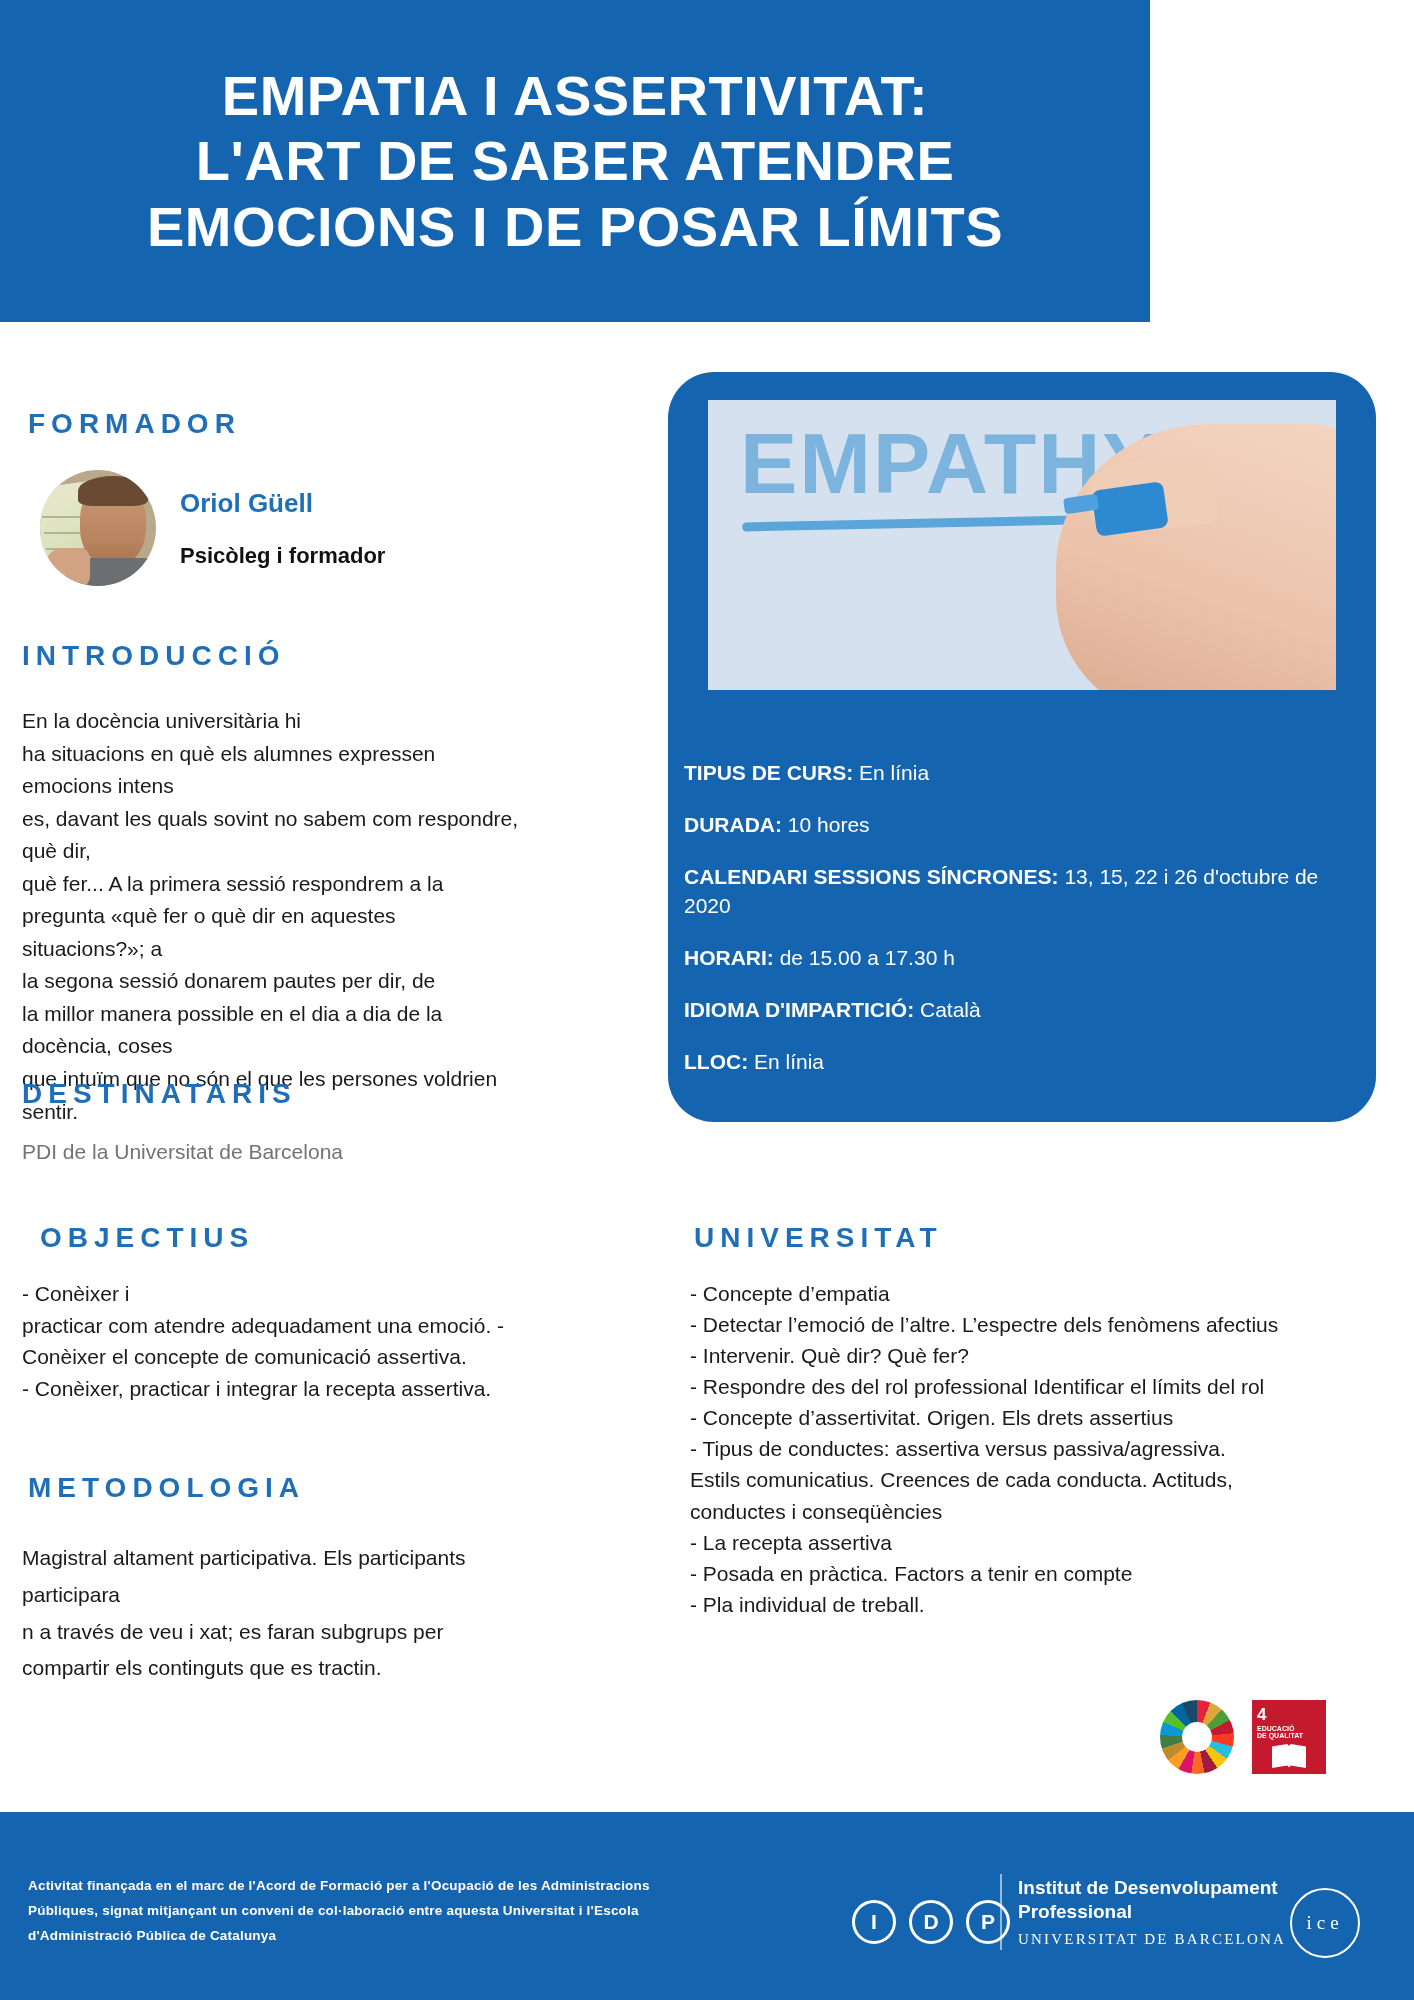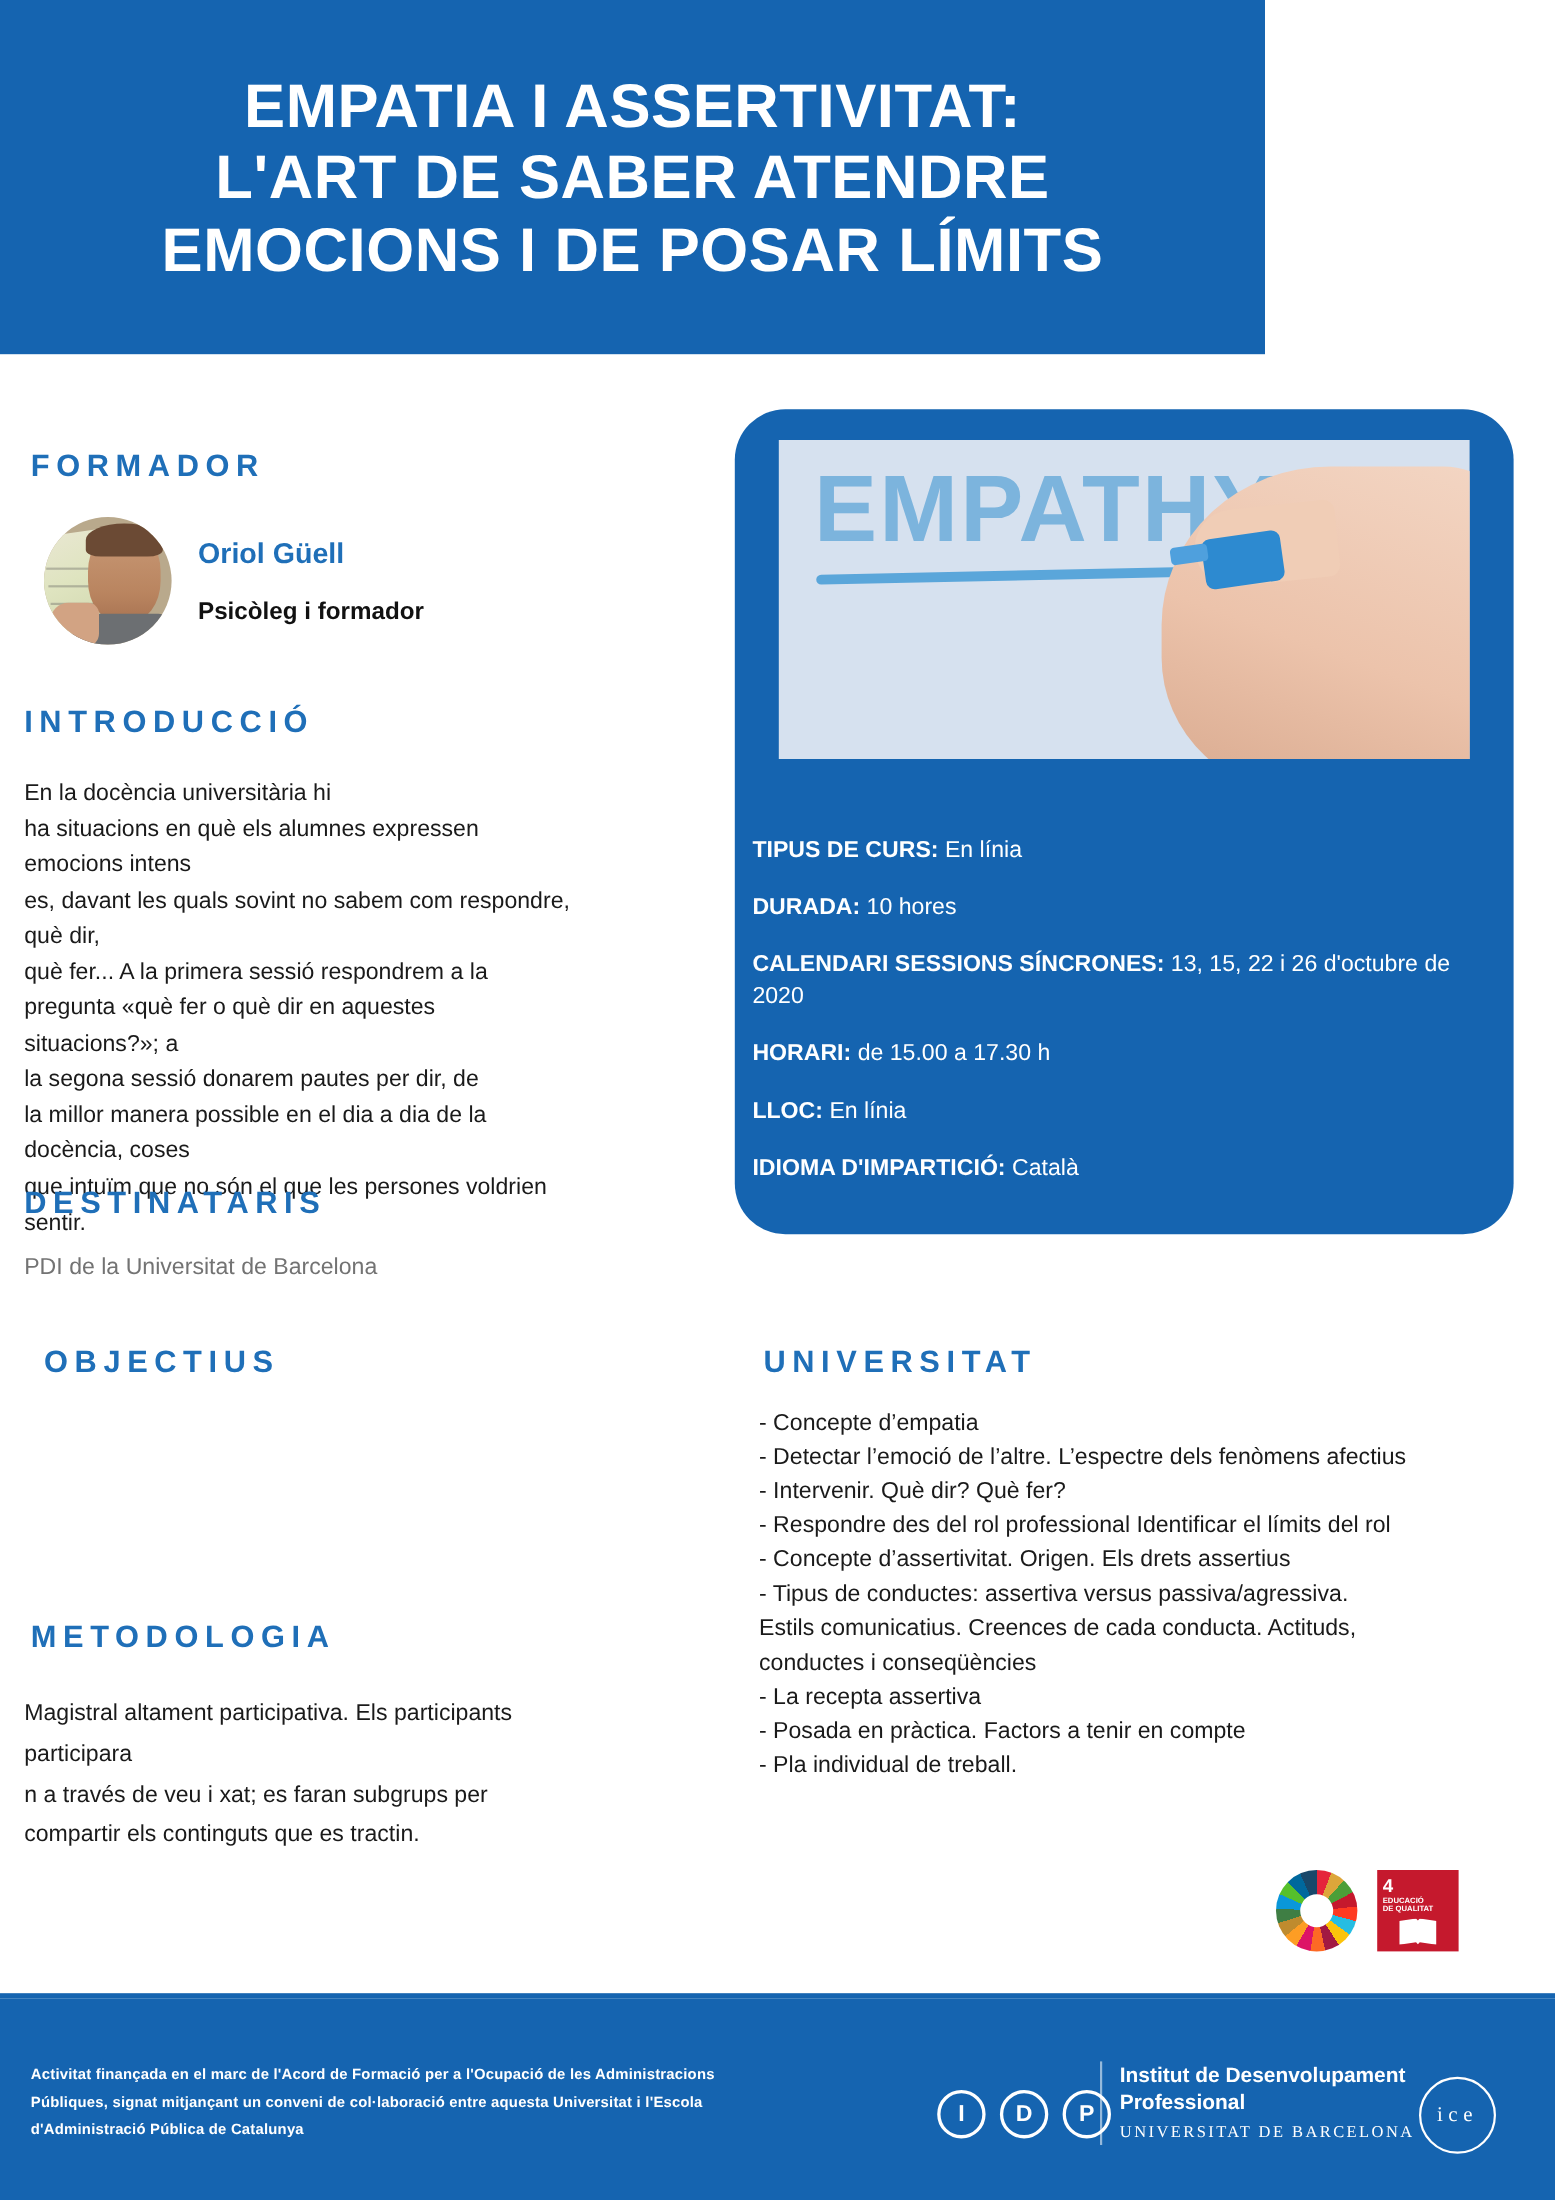--- a/index.html
+++ b/index.html
@@ -287,20 +287,24 @@
 què fer... A la primera sessió respondrem a la
 pregunta «què fer o què dir en aquestes situacions?»; a
 la segona sessió donarem pautes per dir, de
 la millor manera possible en el dia a dia de la docència, coses
 que intuïm que no són el que les persones voldrien sentir.</div>
 
   <div class="sec-head dest-head">DESTINATARIS</div>
   <div class="dest-body">PDI de la Universitat de Barcelona</div>
 
   <div class="sec-head obj-head">OBJECTIUS</div>
+  <div class="obj-body">-                               Conèixer                            i
+practicar com atendre adequadament una emoció. -
+Conèixer el concepte de comunicació assertiva.
+- Conèixer, practicar i integrar la recepta assertiva.</div>
 
   <div class="sec-head met-head">METODOLOGIA</div>
   <div class="met-body">Magistral altament participativa. Els participants participara
 n a través de veu i xat; es faran subgrups per
 compartir els continguts que es tractin.</div>
 
   <div class="infocard"></div>
 
   <div class="photo">
     <div class="word">EMPATHY</div>
@@ -318,24 +322,24 @@
     <div class="meta-line">
       <b>DURADA:</b><span> 10  hores</span>
     </div>
     <div class="meta-line">
       <b>CALENDARI SESSIONS SÍNCRONES:</b><span> 13, 15, 22 i 26 d'octubre de 2020</span>
     </div>
     <div class="meta-line">
       <b>HORARI:</b><span> de 15.00 a 17.30 h</span>
     </div>
     <div class="meta-line">
+      <b>IDIOMA D'IMPARTICIÓ:</b><span> Català</span>
+    </div>
+    <div class="meta-line">
       <b>LLOC:</b><span> En línia</span>
-    </div>
-    <div class="meta-line">
-      <b>IDIOMA D'IMPARTICIÓ:</b><span> Català</span>
     </div>
   </div>
 
   <div class="sec-head cont-head">UNIVERSITAT</div>
   <div class="cont-body">- Concepte d’empatia
 - Detectar l’emoció de l’altre. L’espectre dels fenòmens afectius
 - Intervenir. Què dir? Què fer?
 - Respondre des del rol professional Identificar el límits del rol
 - Concepte d’assertivitat. Origen. Els drets assertius
 - Tipus de conductes: assertiva versus passiva/agressiva.

